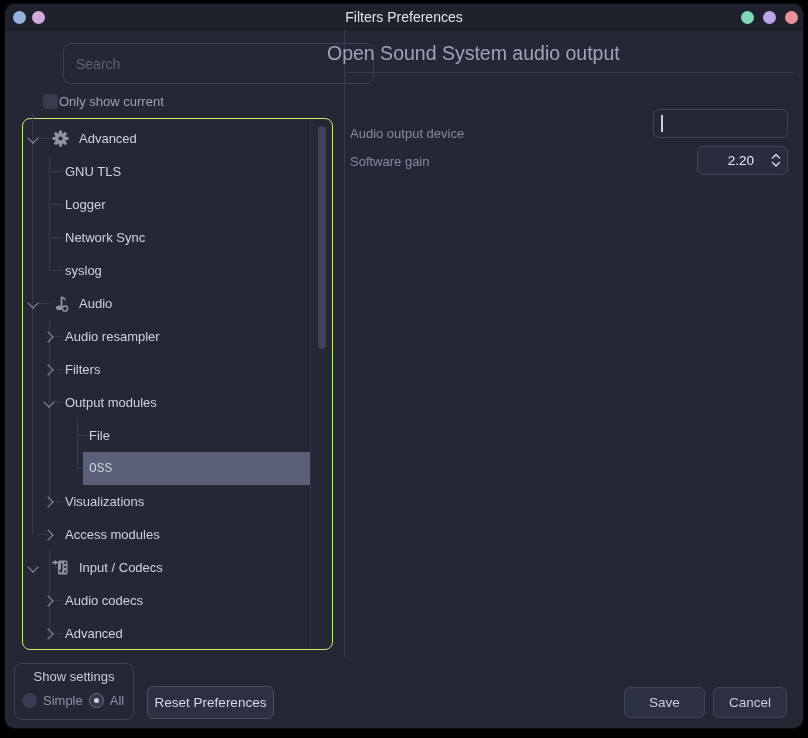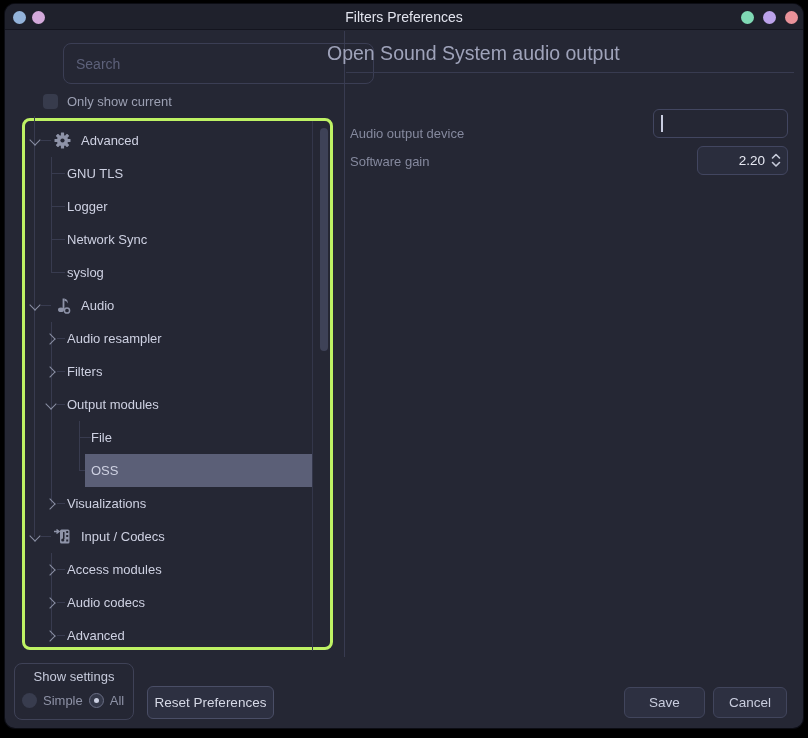--- a/index.html
+++ b/index.html
@@ -21,32 +21,32 @@
   .dot-green { background: #7fd9b5; } .dot-purple { background: #bba2ea; } .dot-red { background: #e9929a; }
 
   .vdivider { position: absolute; left: 339px; top: 27px; width: 1px; height: 626px; background: #383b50; }
 
   
   .search-box { position: absolute; left: 17px; top: 39px; width: 311px; height: 41px;
     background: transparent; border: 1px solid #3b3e54; border-radius: 8px;
     color: #cfd2e2; font-size: 14px; padding: 0 12px; outline: none;
     font-family: "Liberation Sans", sans-serif; margin-left: 41px; }
   .search-box::placeholder { color: #5d617a; }
-  .checkbox-row { position: absolute; left: 18px; top: 90px; display: flex; align-items: center; gap: 9px; padding-left: 20px; }
+  .checkbox-row { position: absolute; left: 18px; top: 90px; display: flex; align-items: center; gap: 1px; padding-left: 20px; }
   .checkbox { width: 15px; height: 15px; border-radius: 4px; background: #373b4c; }
   .checkbox-label { color: #9ca0b3; font-size: 13px; }
 
   .tree-panel { position: absolute; left: 17px; top: 114px; width: 311px; height: 532px;
-    border: 3px solid #bef264; border-radius: 8px; }
+    border: 1px solid #bef264; border-radius: 8px; }
   .connectors { position: absolute; left: 0; top: 0; width: 309px; height: 530px; }
   .vline { position: absolute; width: 1px; background: #383b4f; }
   .hline { position: absolute; height: 1px; background: #383b4f; }
   #tree-rows { position: absolute; left: 0; top: 3px; width: 287px; }
   .trow { position: relative; height: 33px; display: flex; align-items: center; width: 287px; cursor: default; }
-  .trow.selected { background: linear-gradient(to right, transparent 60px, #5b5f77 60px); }
+  .trow.selected { background: linear-gradient(to right, transparent 60px, #5b5f77 60px); font-family: Liberation Mono, monospace; }
   .tlabel { color: #ced1e2; font-size: 13px; white-space: nowrap; }
   .lvl0 .tlabel { margin-left: 56px; } .lvl1 .tlabel { margin-left: 42px; } .lvl2 .tlabel { margin-left: 66px; }
   .chev { position: absolute; width: 8px; height: 8px; top: 12px; }
   .chev::before { content: ""; position: absolute; width: 7px; height: 7px;
     border-right: 1.6px solid #8a8fa4; border-bottom: 1.6px solid #8a8fa4; }
   .chev.down::before { transform: rotate(45deg); top: 0; left: 0; }
   .chev.right::before { transform: rotate(-45deg); top: 1px; left: -1px; }
   .lvl0 .chev { left: 6px; } .lvl1 .chev { left: 22px; }
   .ticon { position: absolute; left: 28px; top: 7px; width: 19px; height: 19px; }
   .sb-track-line { position: absolute; left: 287px; top: 0; width: 1px; height: 530px; background: #33364a; }
@@ -58,21 +58,21 @@
   .main-divider { position: absolute; left: 341px; top: 68px; width: 448px; height: 1px; background: #383b50; }
   .field-label { position: absolute; color: #85899e; font-size: 13px; }
   .lbl-device { left: 345px; top: 113px; margin-top: 9px; }
   .lbl-gain  { left: 345px; top: 150px; }
   .device-input { position: absolute; left: 648px; top: 105px; width: 135px; height: 29px;
     background: transparent; border: 1px solid #424660; border-radius: 6px; outline: none;
     color: #e7e9f3; font-size: 13.5px; padding: 0 8px; font-family: "Liberation Sans", sans-serif; }
   .text-cursor { position: absolute; left: 656px; top: 111px; width: 1.5px; height: 17px; background: #c9cde0; }
   .spinbox { position: absolute; left: 692px; top: 142px; width: 91px; height: 29px;
     background: #2a2d3d; border: 1px solid #424660; border-radius: 6px;
-    display: flex; align-items: center; justify-content: flex-end; padding-right: 5px; gap: 5px; }
+    display: flex; align-items: center; justify-content: flex-end; padding-right: 5px; gap: 16px; }
   .spin-value { color: #e7e9f3; font-size: 13.5px; }
   .spin-arrows { display: flex; flex-direction: column; align-items: center; line-height: 0; }
 
   
   .groupbox { position: absolute; left: 9px; top: 659px; width: 120px; height: 57px;
     border: 1px solid #3f4257; border-radius: 8px; }
   .groupbox-title { position: absolute; top: 5px; width: 100%; text-align: center;
     color: #c6cadb; font-size: 13px; }
   .radio-row { position: absolute; left: 7px; top: 29px; display: flex; align-items: center; gap: 6px; }
   .radio-option { display: flex; align-items: center; gap: 6px; }
@@ -192,36 +192,36 @@
         <div class="trow lvl2">
           <span class="tlabel">File</span>
         </div>
         <div class="trow lvl2 selected">
           <span class="tlabel">OSS</span>
         </div>
         <div class="trow lvl1">
           <span class="chev right"></span>
           <span class="tlabel">Visualizations</span>
         </div>
+        <div class="trow lvl1">
+          <span class="chev right"></span>
+          <span class="tlabel">Access modules</span>
+        </div>
         <div class="trow lvl0">
           <span class="chev down"></span>
           <span class="ticon"><svg width="19" height="19" viewBox="0 0 19 19">
               <path d="M1 4.5 h4 M3.5 2.5 L6 4.5 L3.5 6.5" fill="none" stroke="#8e93a8" stroke-width="1.5"></path>
               <rect x="7" y="2.5" width="9.5" height="14" rx="1.5" fill="#8e93a8"></rect>
               <rect x="13.2" y="4" width="2" height="2" fill="#252734"></rect>
               <rect x="13.2" y="8" width="2" height="2" fill="#252734"></rect>
               <rect x="13.2" y="12.5" width="2" height="2" fill="#252734"></rect>
               <rect x="10" y="5" width="1.5" height="7" fill="#252734"></rect>
               <circle cx="9.8" cy="13" r="1.6" fill="#252734"></circle>
             </svg></span>
           <span class="tlabel">Input / Codecs</span>
-        </div>
-        <div class="trow lvl1">
-          <span class="chev right"></span>
-          <span class="tlabel">Access modules</span>
         </div>
         <div class="trow lvl1">
           <span class="chev right"></span>
           <span class="tlabel">Audio codecs</span>
         </div>
         <div class="trow lvl1">
           <span class="chev right"></span>
           <span class="tlabel">Advanced</span>
         </div>
       </div>

